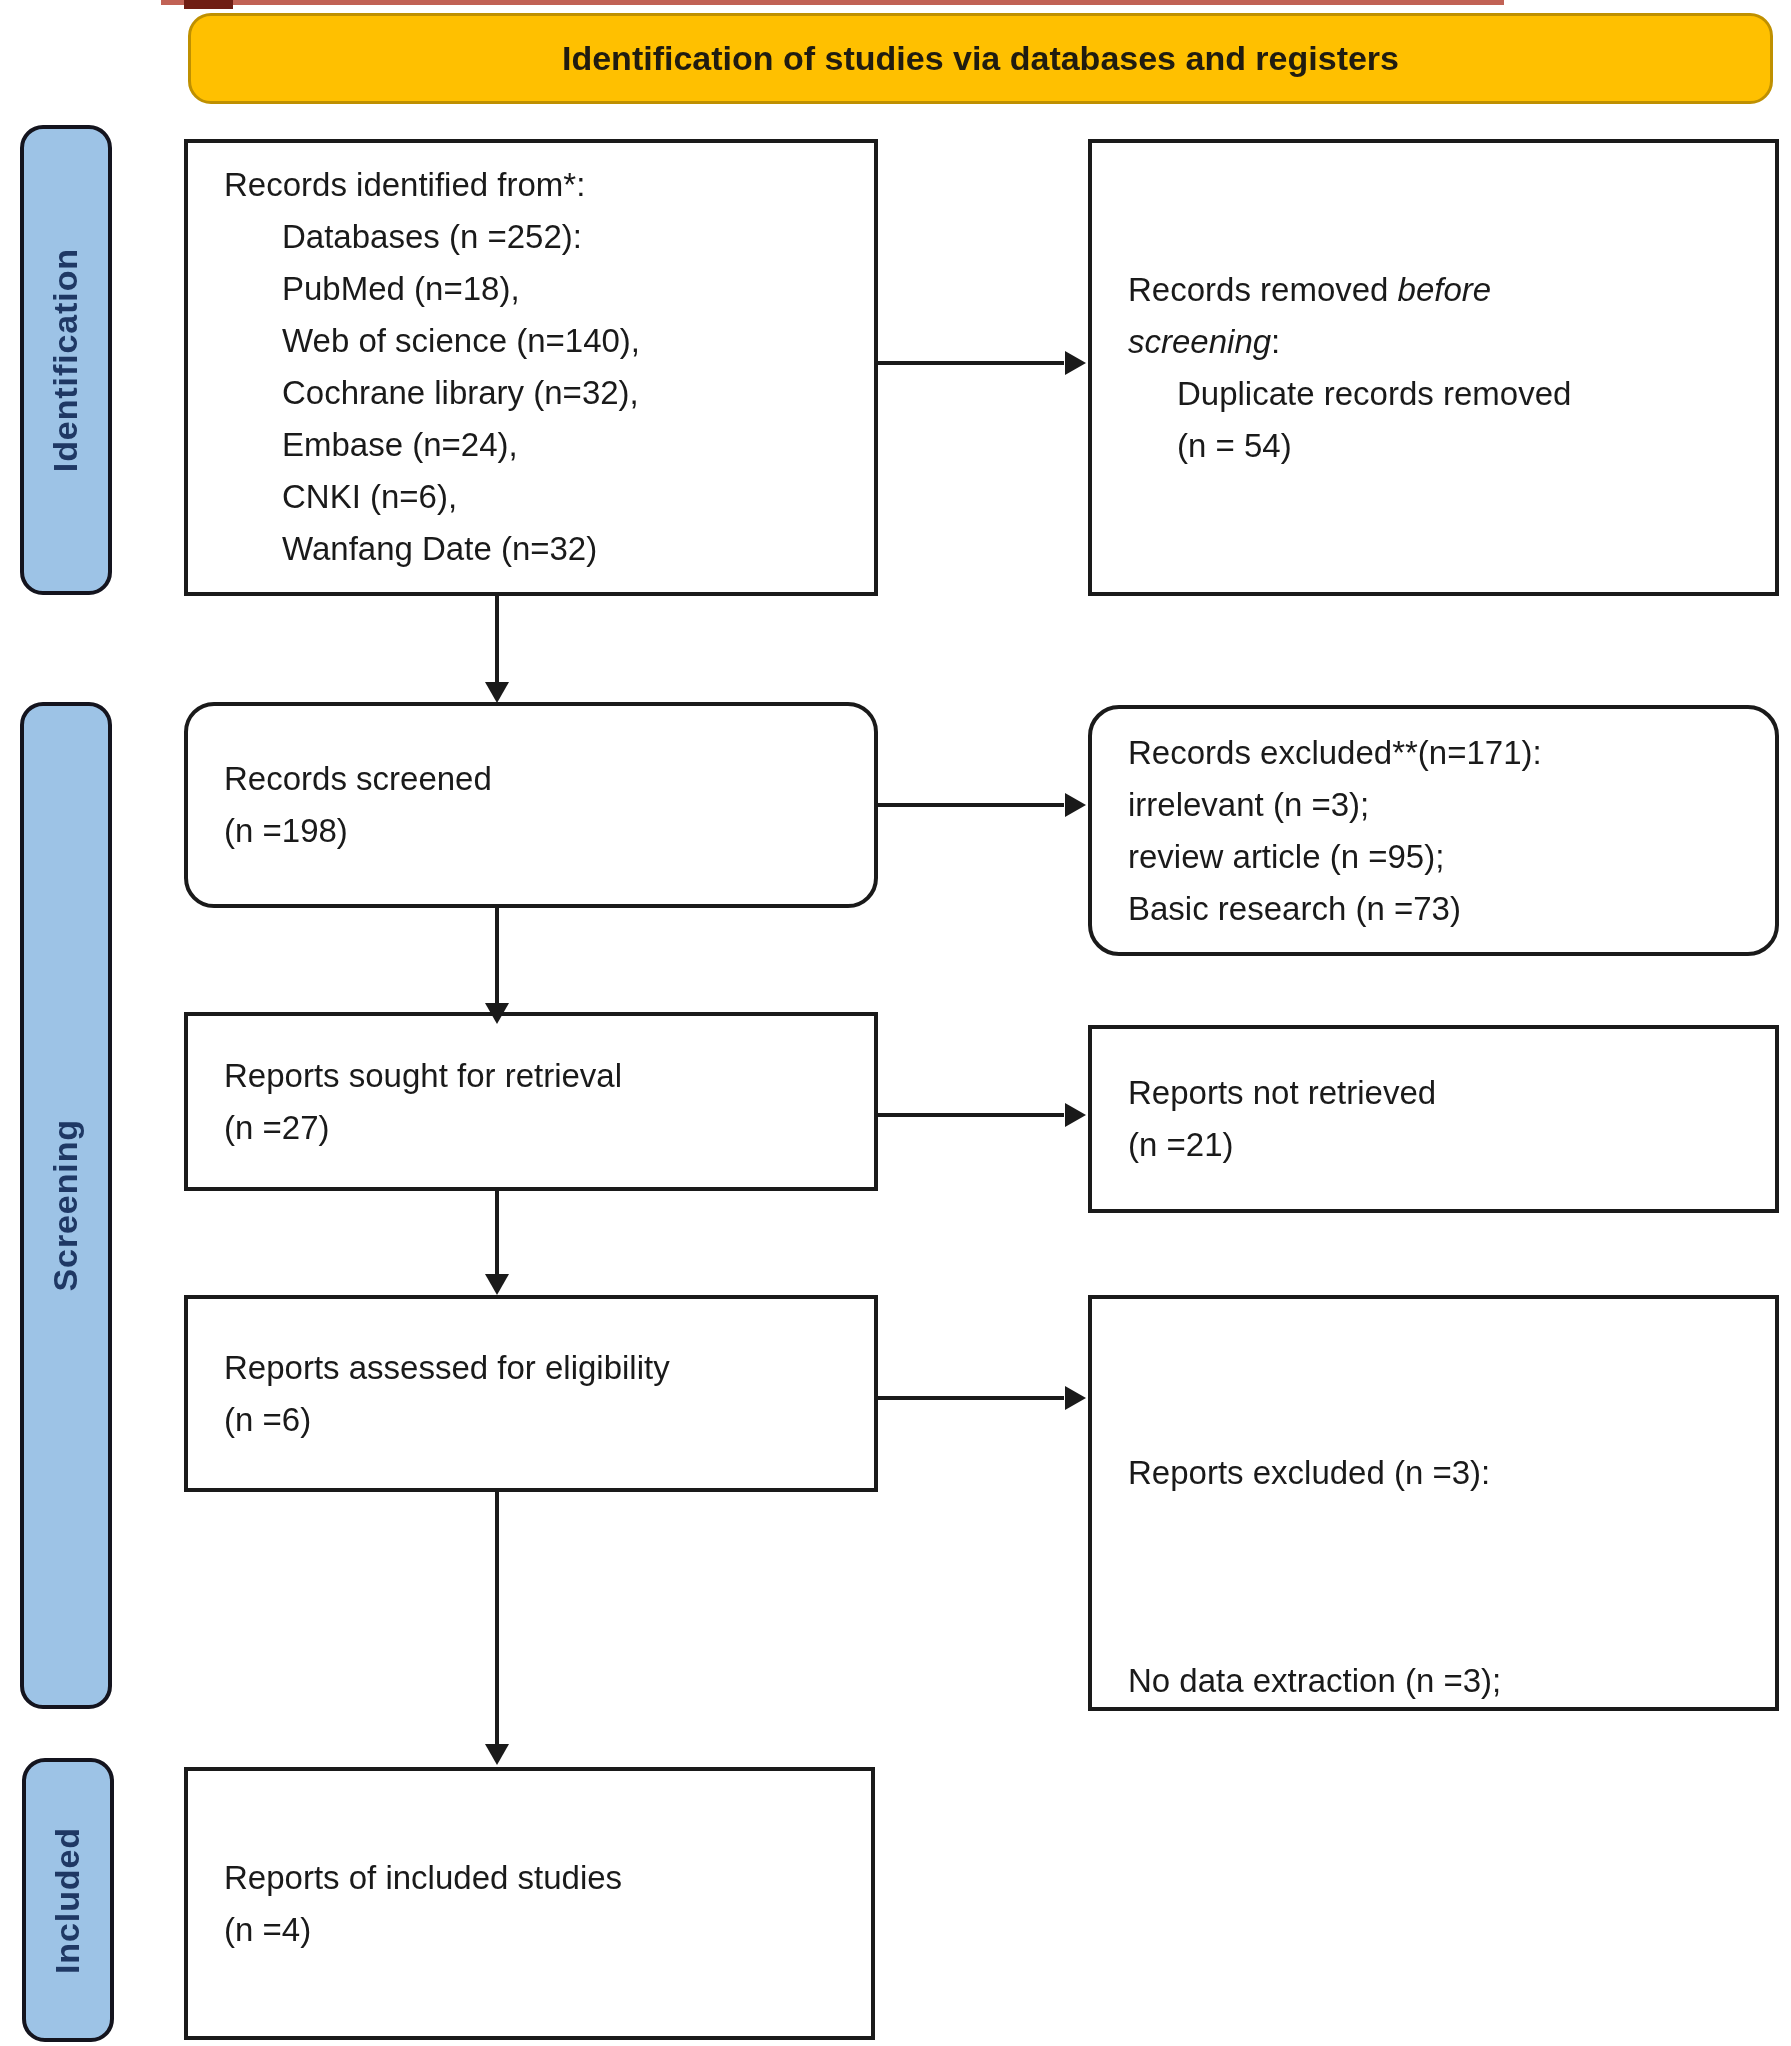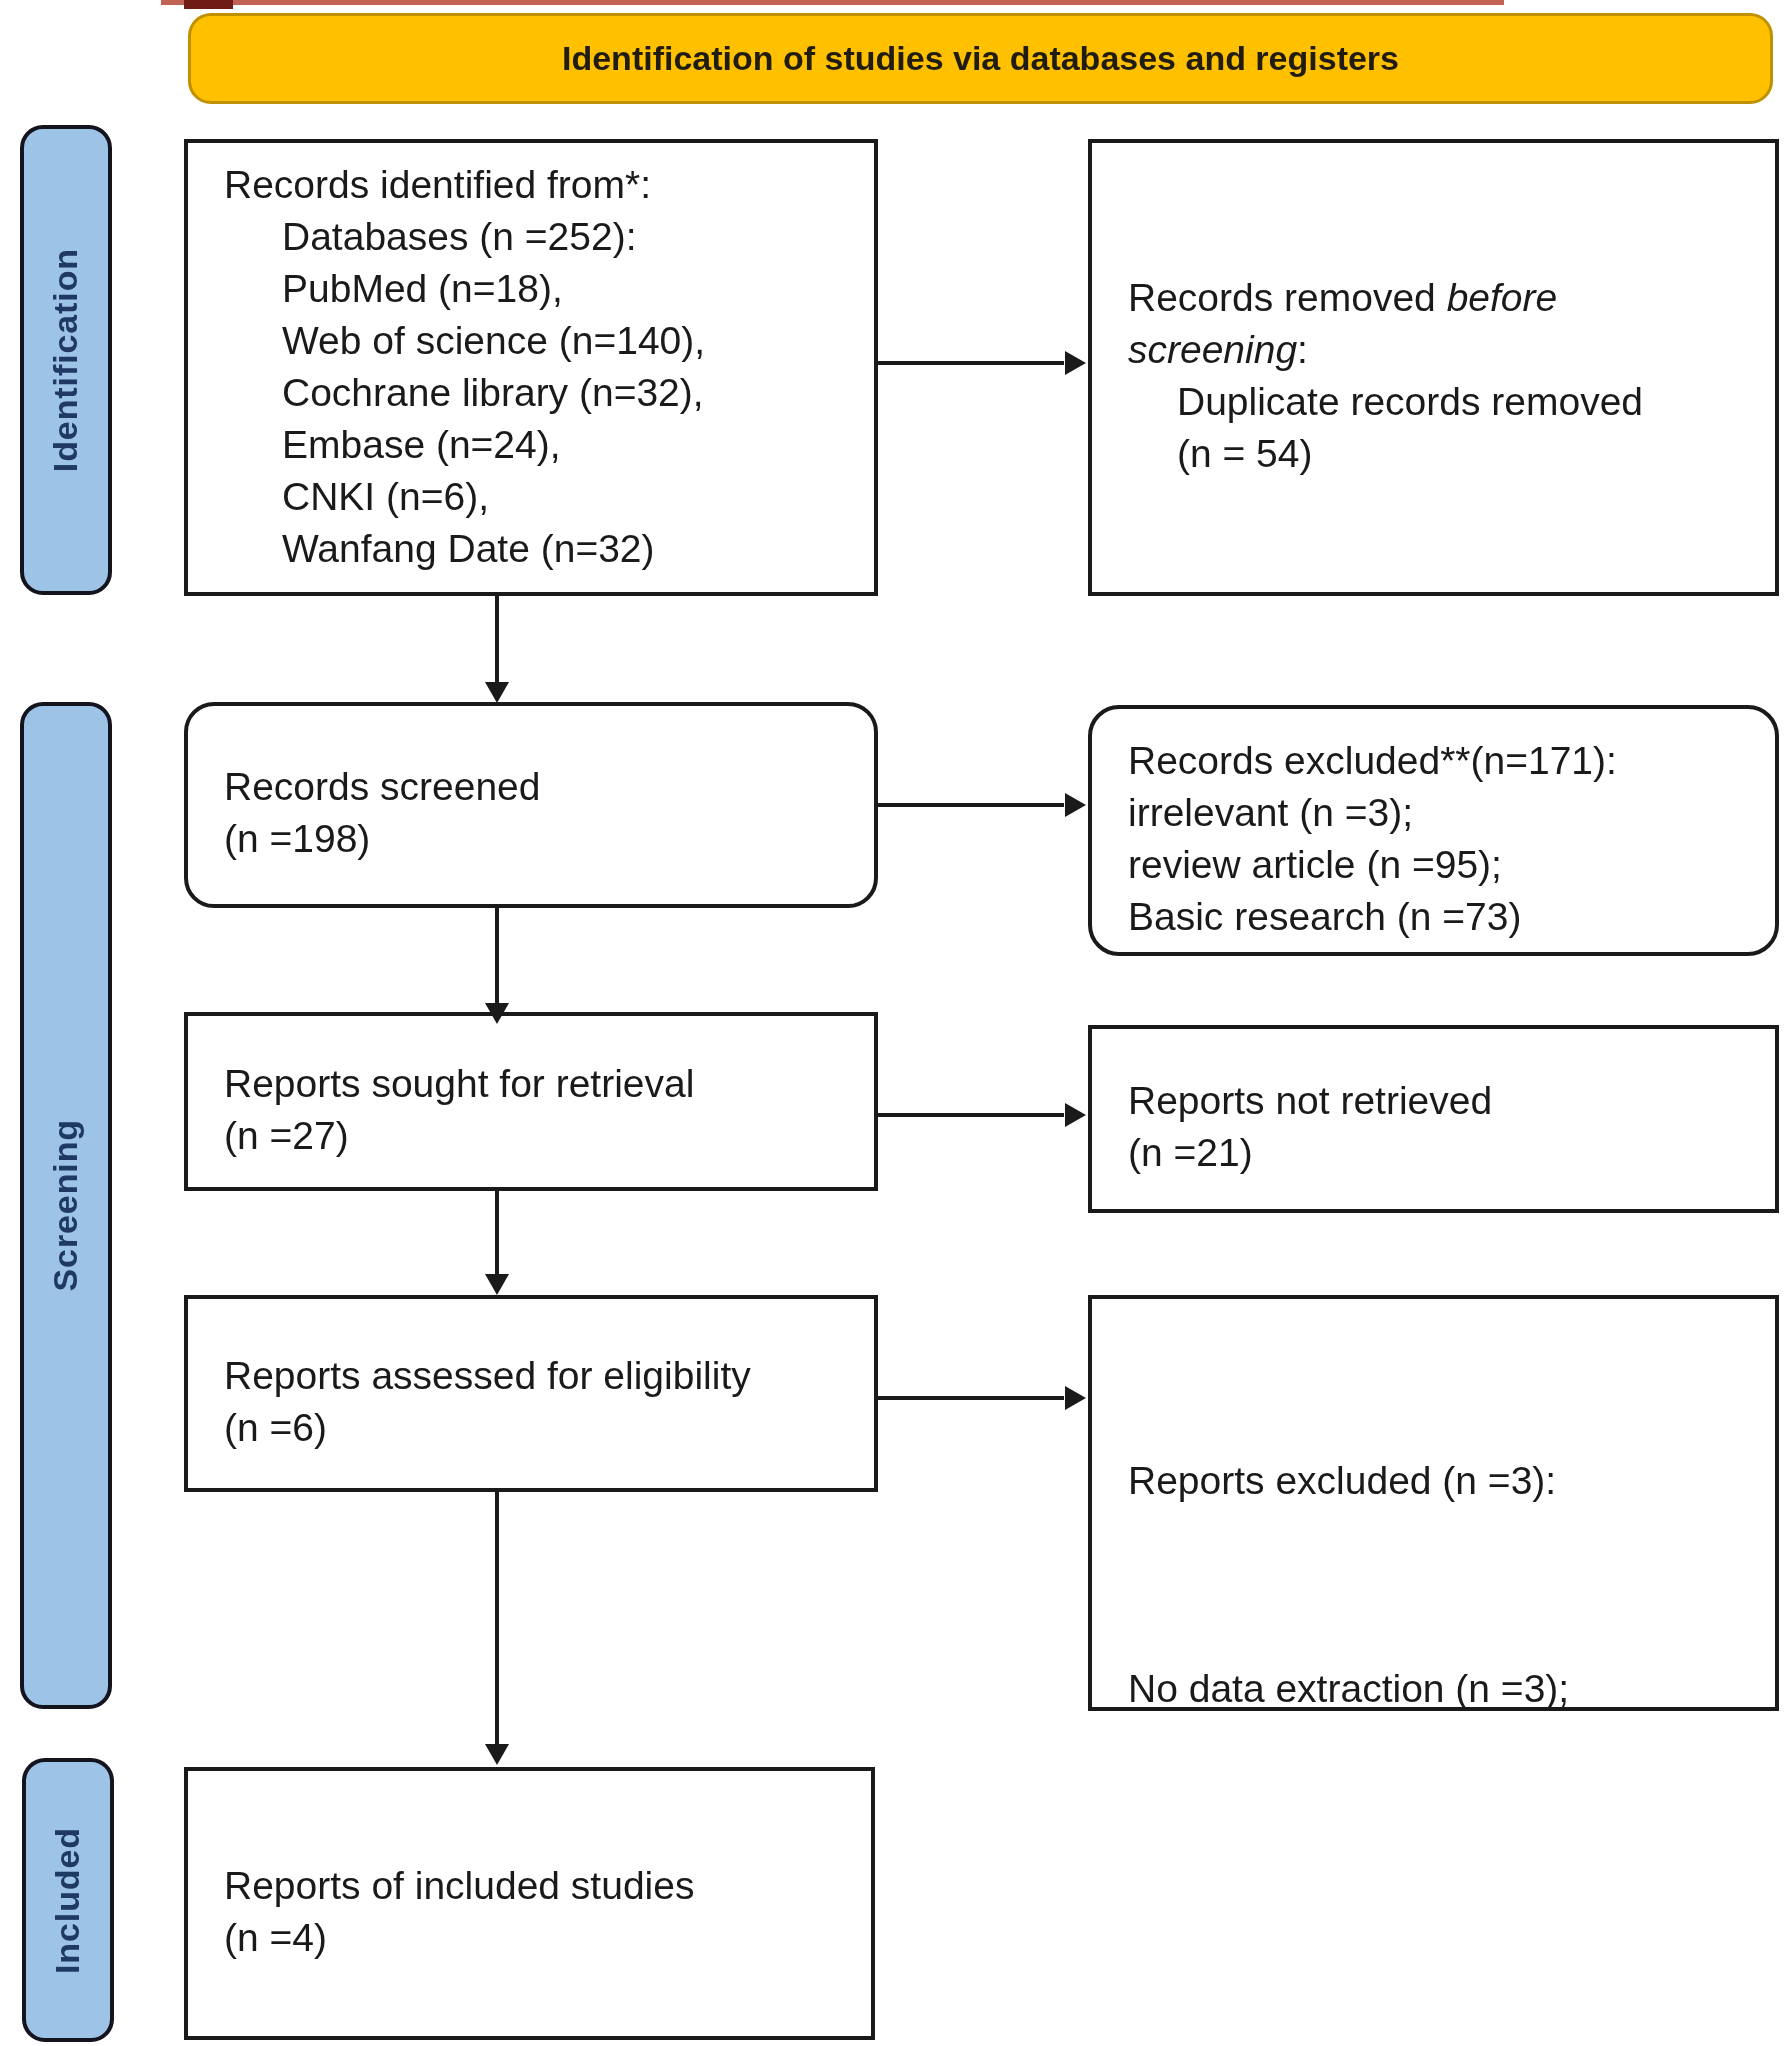--- a/index.html
+++ b/index.html
@@ -31,24 +31,24 @@
     writing-mode:vertical-rl; transform:rotate(180deg);
     font-size:34px; font-weight:bold; color:#1F3864; letter-spacing:0.9px; white-space:nowrap;
   }
   .stage-identification { left:19.7px; top:125px;  width:92px; height:470px; }
   .stage-screening      { left:19.7px; top:702px;  width:92px; height:1007px; }
   .stage-included       { left:21.5px; top:1758px; width:92px; height:284px; }
 
   
   .box {
     position:absolute; background:#ffffff; border:4.5px solid #1a1a1a;
-    box-sizing:border-box; font-size:39px; line-height:52px; color:#1a1a1a;
+    box-sizing:border-box; font-size:33px; line-height:52px; color:#1a1a1a;
   }
   .vcenter { display:flex; flex-direction:column; justify-content:center;
-    height:100%; padding-left:36px; padding-right:9px; box-sizing:border-box;margin-top:8px; }
+    height:100%; padding-left:36px; padding-right:9px; box-sizing:border-box; }
   .toplist { padding:16px 9px 0 36px; }
   .indent  { padding-left:58px; }
   .indent2 { padding-left:49px; }
   .em { font-style:italic; }
 
   .box-identified   { left:184px;  top:139px;  width:694px; height:457px; }
   .box-removed      { left:1088px; top:139px;  width:691px; height:457px; }
   .box-screened     { left:184px;  top:702px;  width:694px; height:206px;border-radius:30px; }
   .box-excluded-rec { left:1088px; top:705px;  width:691px; height:251px;border-radius:31px; }
   .box-sought       { left:184px;  top:1012px; width:694px; height:179px; }

